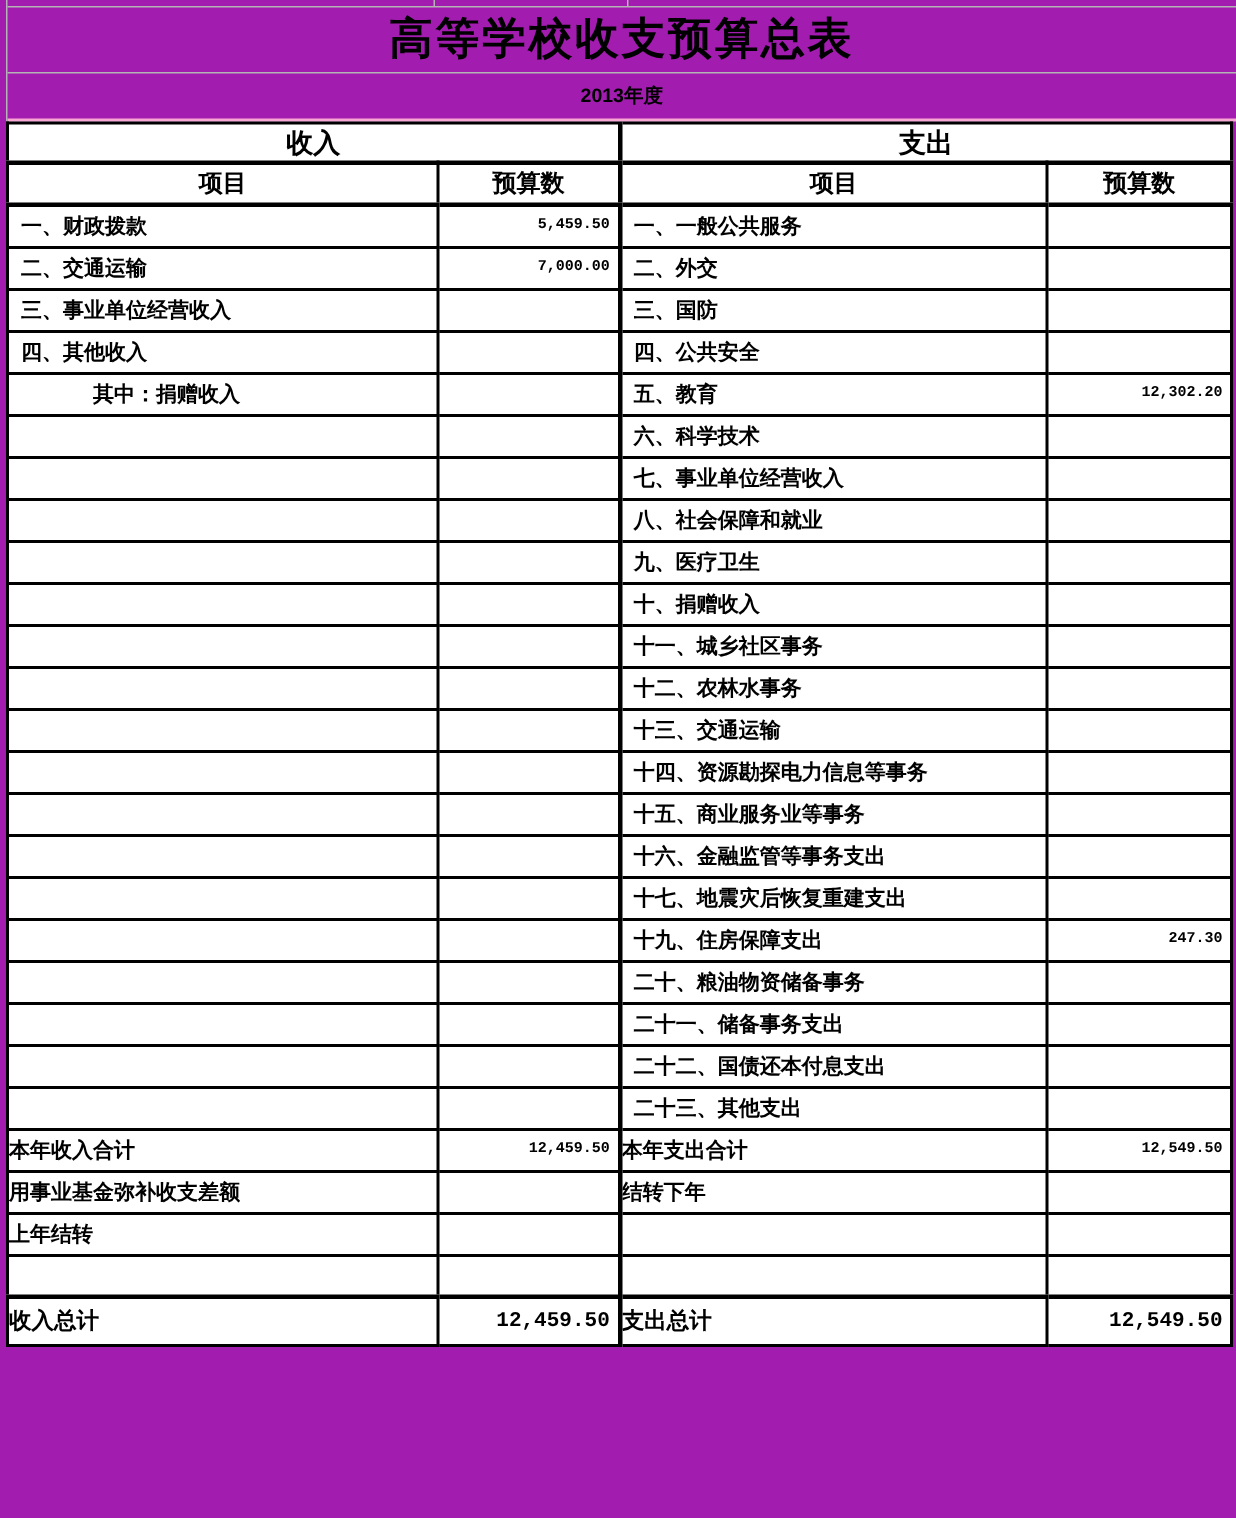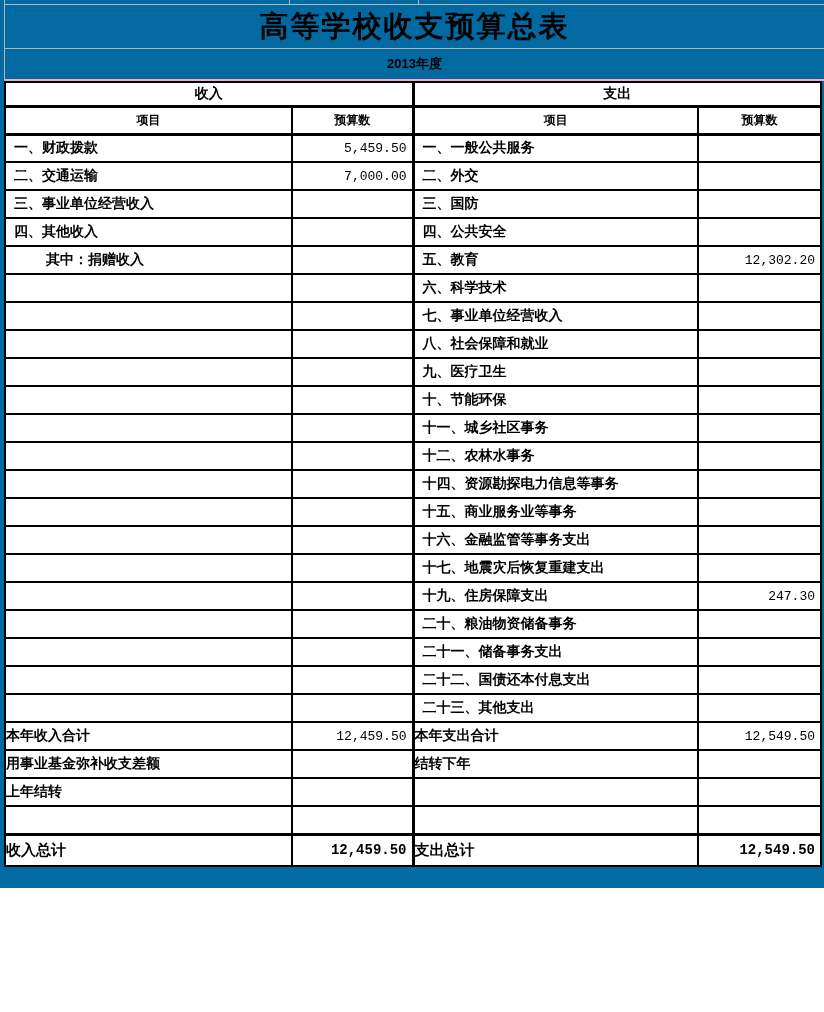--- a/index.html
+++ b/index.html
@@ -1,17 +1,17 @@
 <!DOCTYPE html>
 <html><head>
 <meta charset="utf-8">
 <style>
   html,body{margin:0;padding:0;background:#ffffff;}
   .page{
-    width:824px;height:888px;background:#0369a1;position:relative;
+    width:824px;height:1012px;background:#a21caf;position:relative;
     font-family:"Liberation Sans","DejaVu Sans",sans-serif;color:#000;
     overflow:hidden;
   }
   
   .pre-table{margin-left:4px;border-left:1px solid #b4b4b4;}
   .top-strip{height:4px;border-bottom:1px solid #b4b4b4;position:relative;}
   .top-strip .stub{position:absolute;top:0;width:1px;height:4px;background:#b4b4b4;}
   .top-strip .s1{left:284px;}
   .top-strip .s2{left:413px;}
   .title-row{
@@ -33,29 +33,29 @@
     width:816px;margin-left:4px;background:#fff;
   }
   col.c-item1{width:287px;}
   col.c-val1{width:121px;}
   col.c-item2{width:285px;}
   col.c-val2{width:123px;}
   .budget th,.budget td{
     border:2px solid #000;overflow:hidden;white-space:nowrap;
     padding:0;box-sizing:border-box;vertical-align:middle;
   }
-  tr.h1 th{height:24px;font-size:14px;font-weight:bold;text-align:center;border-bottom-width:3px;}
-  tr.h2 th{height:28px;font-size:12px;font-weight:bold;text-align:center;border-bottom-width:3px;}
+  tr.h1 th{height:24px;font-size:18px;font-weight:bold;text-align:center;border-bottom-width:3px;}
+  tr.h2 th{height:28px;font-size:16px;font-weight:bold;text-align:center;border-bottom-width:3px;}
   .budget td{height:28px;font-size:14px;}
   td.item{font-weight:bold;text-align:left;padding-left:8px;}
-  td.item.indent{padding-left:40px;}
+  td.item.indent{padding-left:56px;}
   td.val{
     text-align:right;padding-right:5px;
     font-family:"Liberation Mono","DejaVu Sans Mono",monospace;
-    font-size:13px;font-weight:normal;
+    font-size:10px;font-weight:bold;
   }
   td.center{font-weight:bold;text-align:left;}
   .cd{border-left-width:3px !important;}
   tr.total td{height:32px;border-top-width:3px;}
   tr.total td.center{font-size:15px;}
   tr.total td.val{font-weight:bold;font-size:14px;}
 </style>
 </head>
 <body>
 
@@ -140,33 +140,39 @@
       </tr>
       <tr>
         <td class="item"></td>
         <td class="val"></td>
         <td class="item cd">九、医疗卫生</td>
         <td class="val"></td>
       </tr>
       <tr>
         <td class="item"></td>
         <td class="val"></td>
-        <td class="item cd">十、节能环保</td>
+        <td class="item cd">十、捐赠收入</td>
         <td class="val"></td>
       </tr>
       <tr>
         <td class="item"></td>
         <td class="val"></td>
         <td class="item cd">十一、城乡社区事务</td>
         <td class="val"></td>
       </tr>
       <tr>
         <td class="item"></td>
         <td class="val"></td>
         <td class="item cd">十二、农林水事务</td>
+        <td class="val"></td>
+      </tr>
+      <tr>
+        <td class="item"></td>
+        <td class="val"></td>
+        <td class="item cd">十三、交通运输</td>
         <td class="val"></td>
       </tr>
       <tr>
         <td class="item"></td>
         <td class="val"></td>
         <td class="item cd">十四、资源勘探电力信息等事务</td>
         <td class="val"></td>
       </tr>
       <tr>
         <td class="item"></td>

